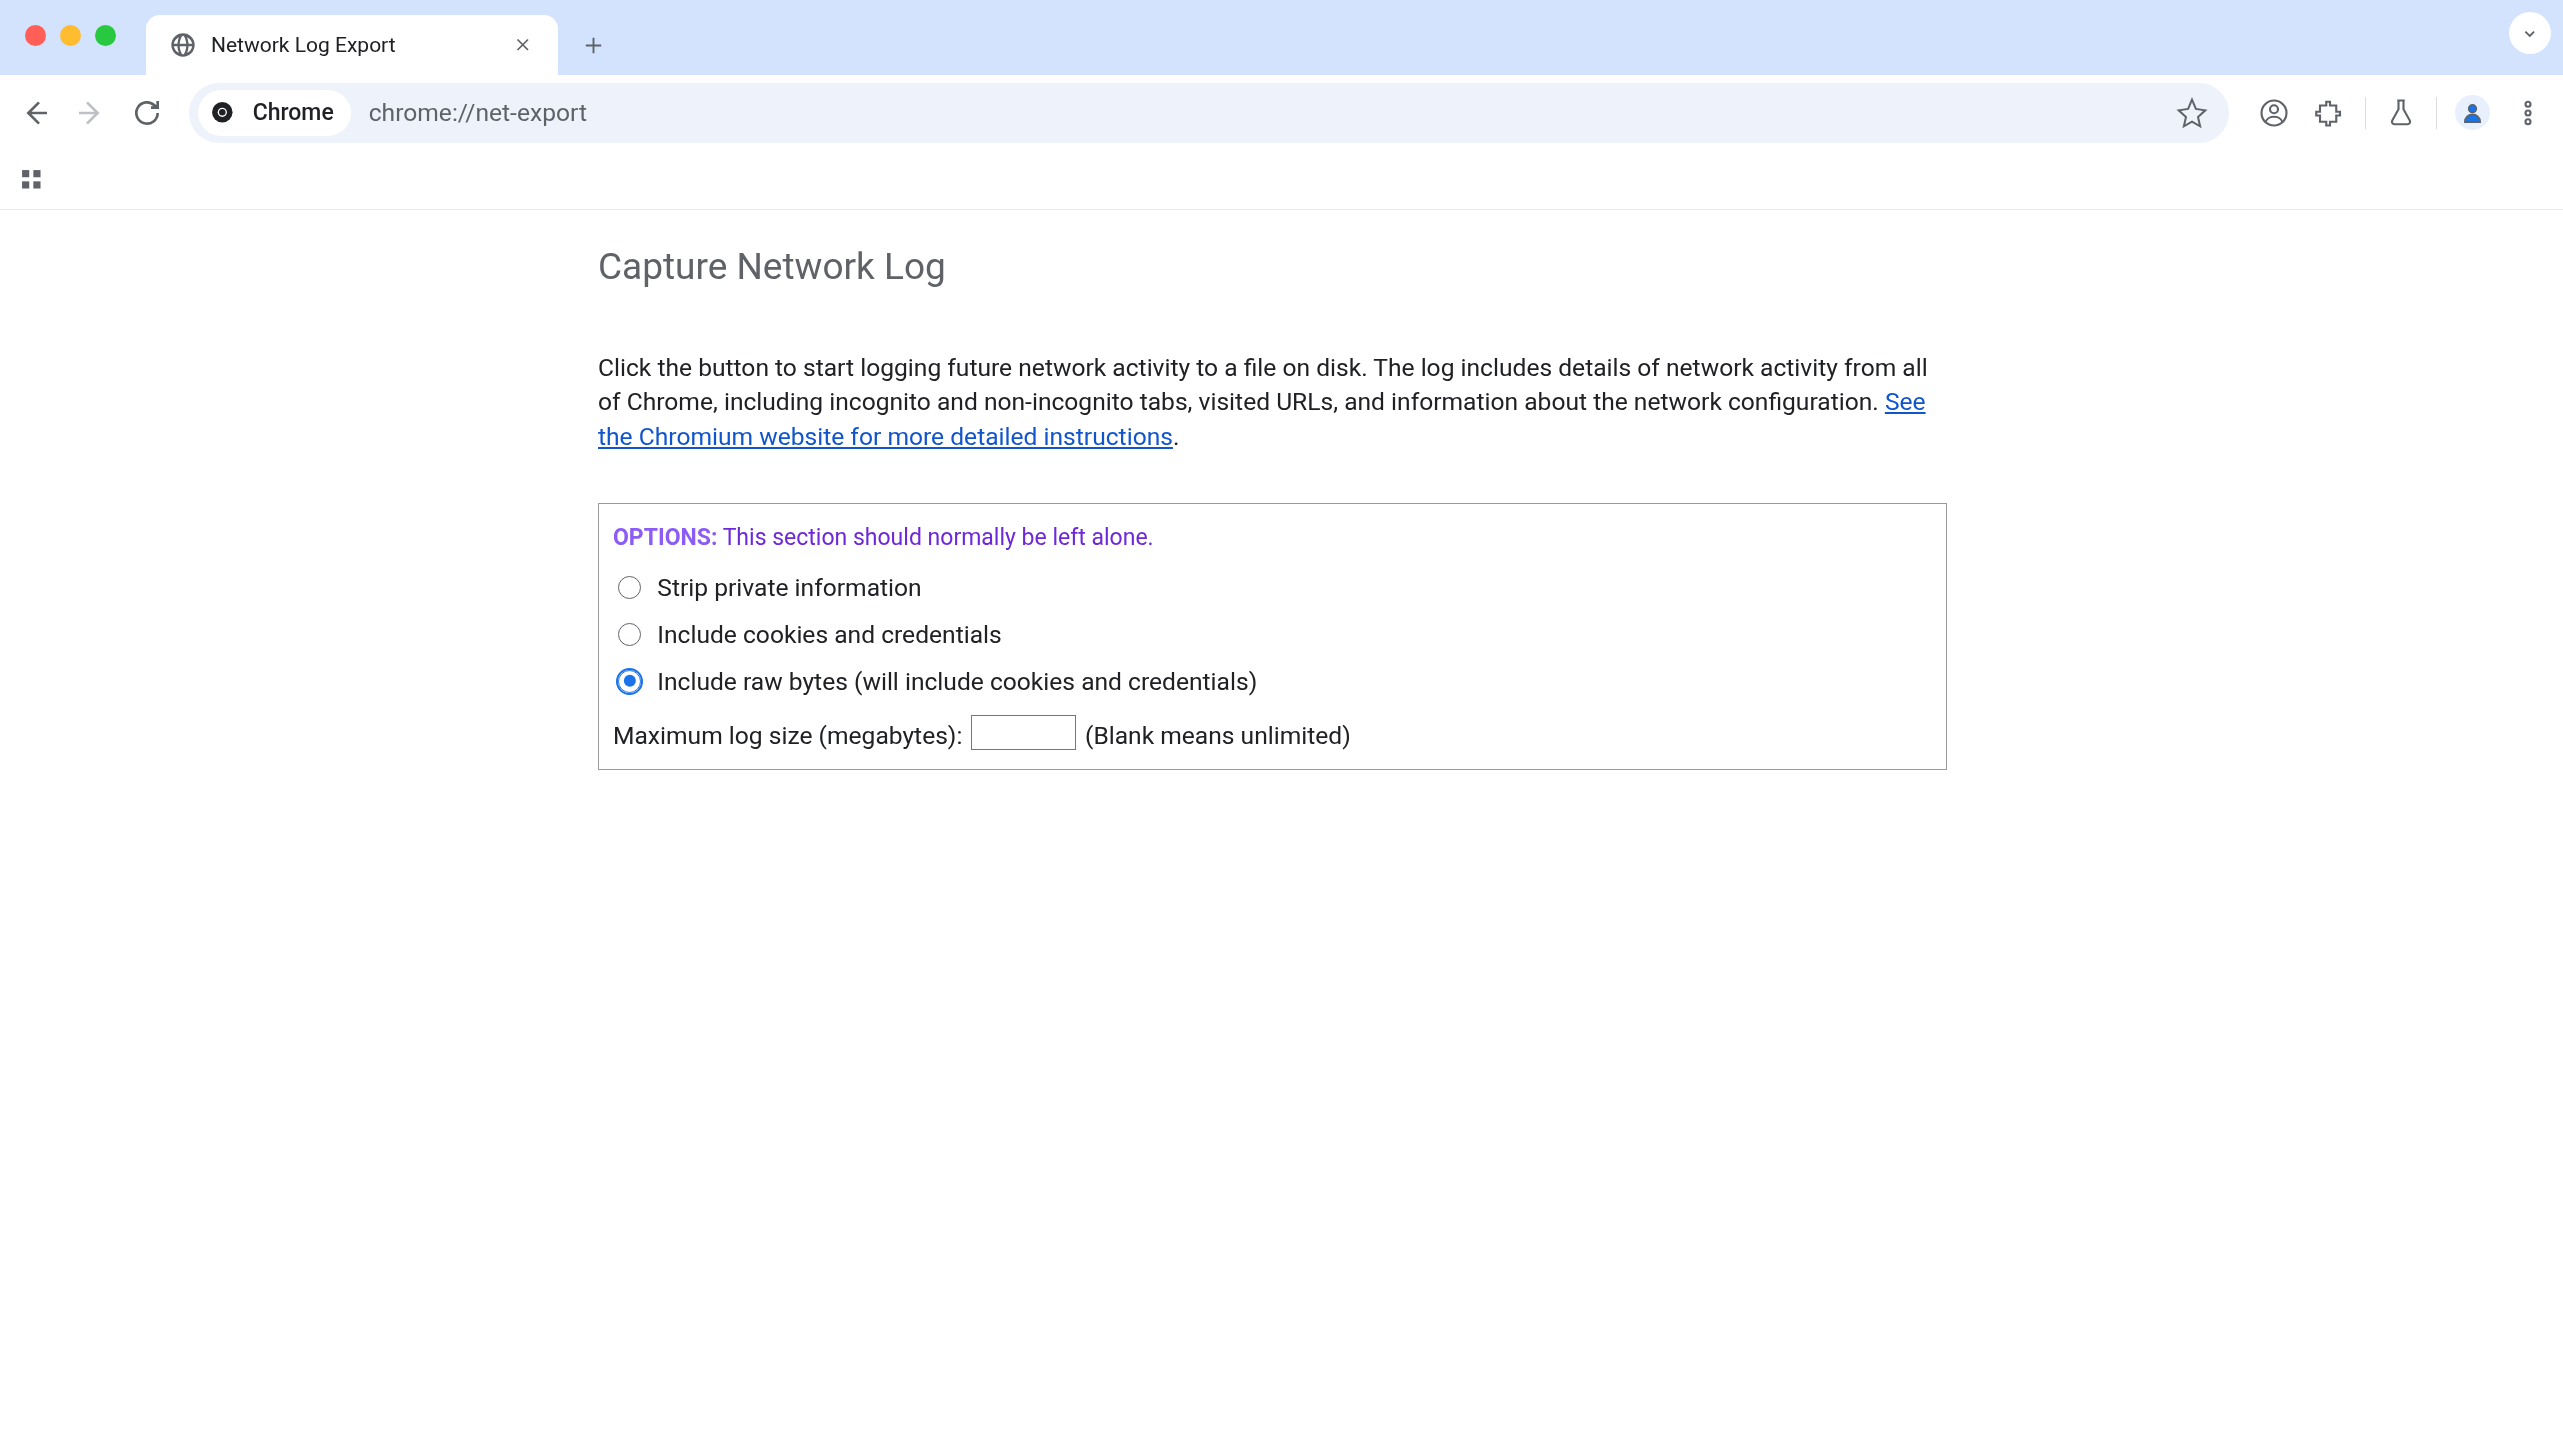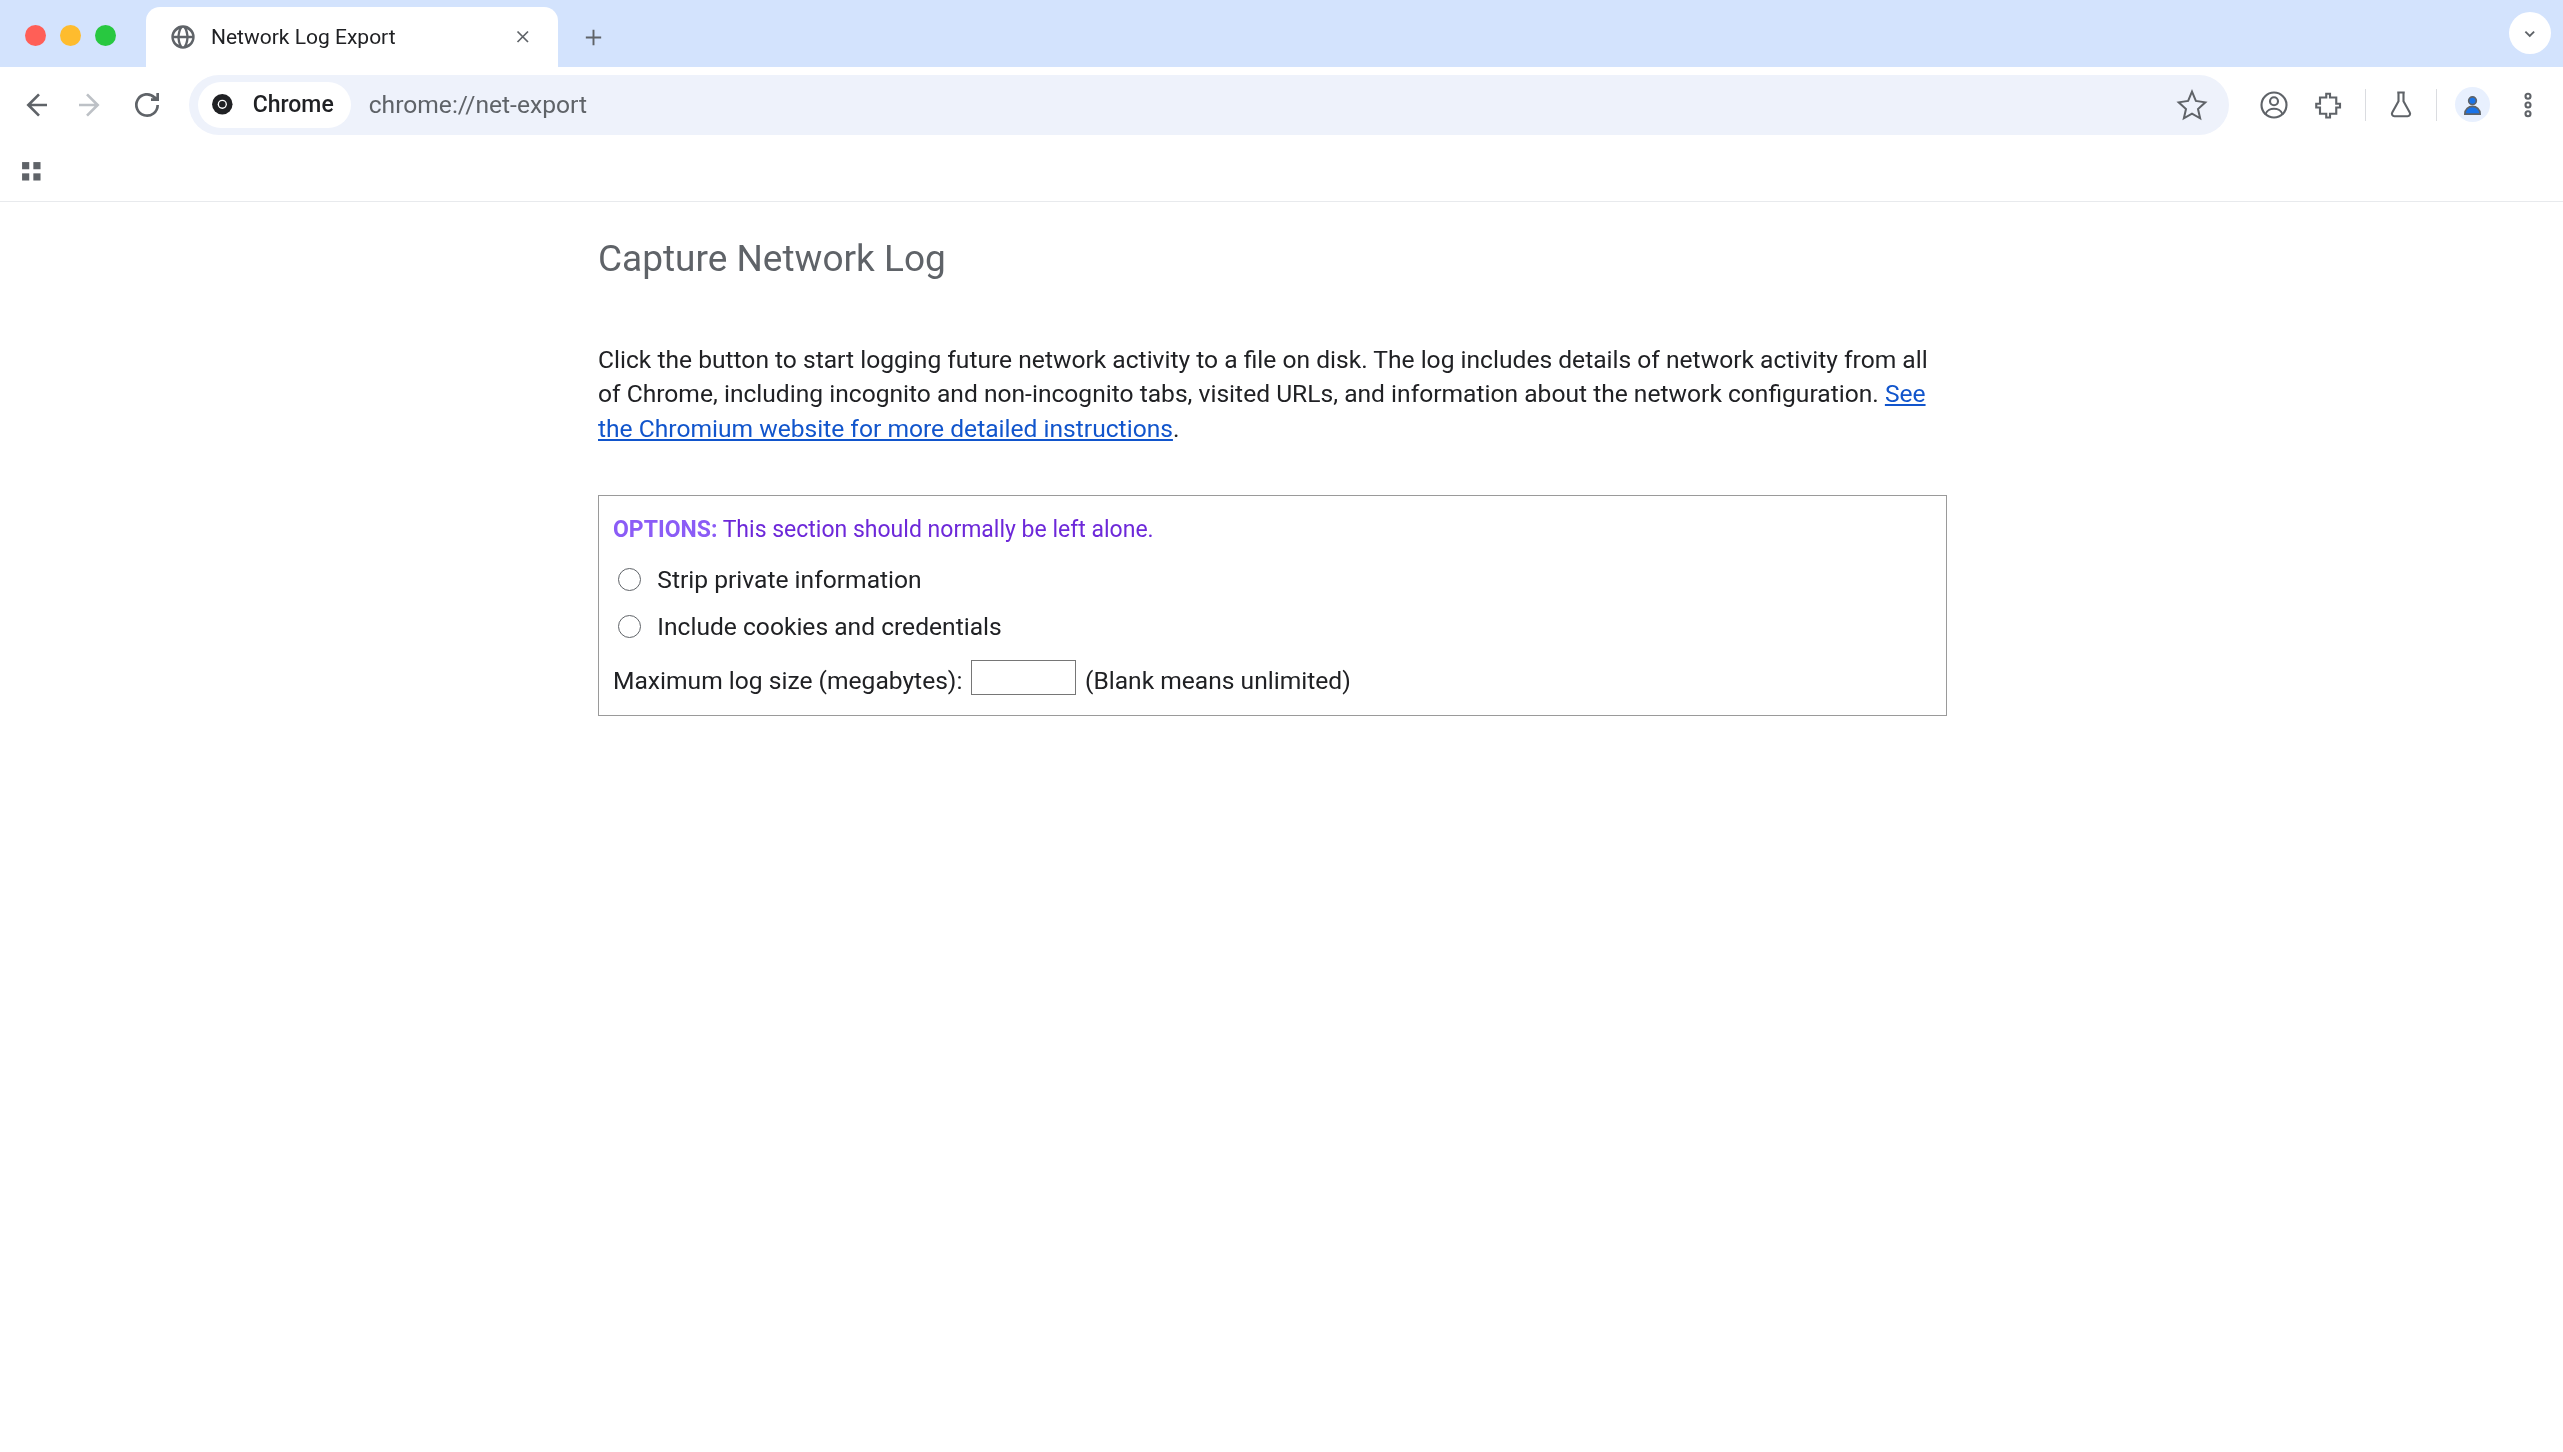--- a/index.html
+++ b/index.html
@@ -11,21 +11,21 @@
       font-family: -apple-system, BlinkMacSystemFont, "Segoe UI", Roboto, Arial, sans-serif;
       background: white;
       width: 2563px;
       height: 1453px;
       overflow: hidden;
     }
     
     
     .tab-strip {
       background: #d3e3fd;
-      height: 67px;
+      height: 75px;
       display: flex;
       align-items: flex-end;
       padding-left: 14px;
       position: relative;
     }
     .traffic-lights {
       display: flex;
       gap: 14px;
       position: absolute;
       left: 24.6px;
@@ -511,20 +511,24 @@
       <label class="radio-row">
         <input type="radio" name="capture-mode" class="radio-input" style="">
         <span>Strip private information</span>
       </label>
 
       <label class="radio-row">
         <input type="radio" name="capture-mode" class="radio-input" style="">
         <span>Include cookies and credentials</span>
       </label>
 
+      <label class="radio-row">
+        <input type="radio" name="capture-mode" class="radio-input focused" checked="" style="">
+        <span>Include raw bytes (will include cookies and credentials)</span>
+      </label>
 
       <div class="logsize-row">
         <span>Maximum log size (megabytes):</span>
         <input type="text" class="logsize-input" value="" style="">
         <span>(Blank means unlimited)</span>
       </div>
     </div>
   </div>
 </div>
 

